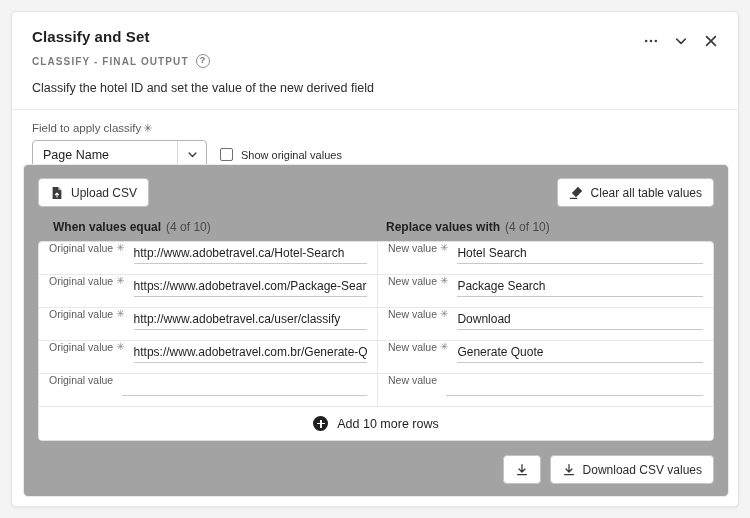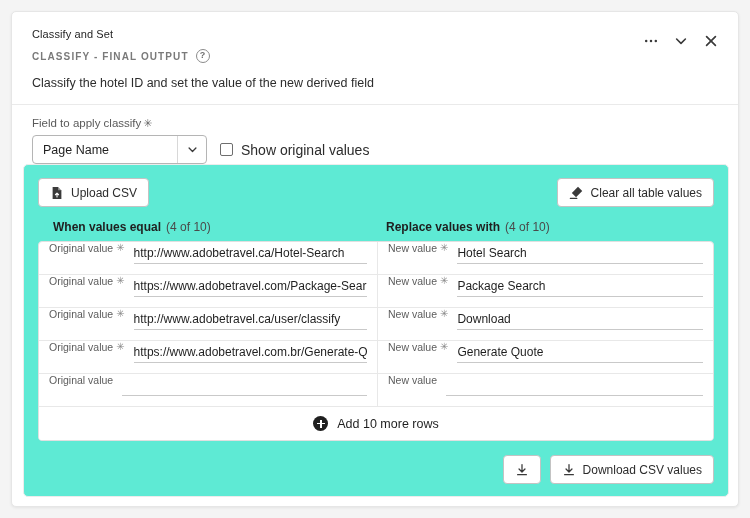--- a/index.html
+++ b/index.html
@@ -23,22 +23,22 @@
     overflow: hidden;
   }
 
   
   .card-header {
     position: relative;
     padding: 16px 20px 14px 20px;
     border-bottom: 1px solid #eaeaea;
   }
   .title {
-    font-size: 11px;
-    font-weight: normal;
+    font-size: 15px;
+    font-weight: bold;
     color: #1f1f1f;
     letter-spacing: .1px;
     margin: 0 0 9px 0;
   }
   .subtitle-row {
     display: flex;
     align-items: center;
     gap: 7px;
     margin-bottom: 13px;
   }
@@ -122,28 +122,28 @@
   .checkbox-wrap {
     display: flex; align-items: center; gap: 8px;
     cursor: pointer;
   }
   .cbox {
     width: 13px; height: 13px;
     border: 1.5px solid #6e6e6e;
     border-radius: 2px;
     background: #fff;
   }
-  .cbox-label { font-size: 14px; color: #2c2c2c; }
+  .cbox-label { font-size: 11px; color: #2c2c2c; }
 
   
   .panel {
     position: absolute;
     left: 11px; top: 152px;
     width: 706px; height: 333px;
-    background: #5eead4;
+    background: #a3a3a3;
     border: 1px solid #ececec;
     border-radius: 5px;
   }
   .panel-toolbar {
     display: flex;
     justify-content: space-between;
     align-items: center;
     padding: 13px 14px 0 14px;
   }
   .btn {

